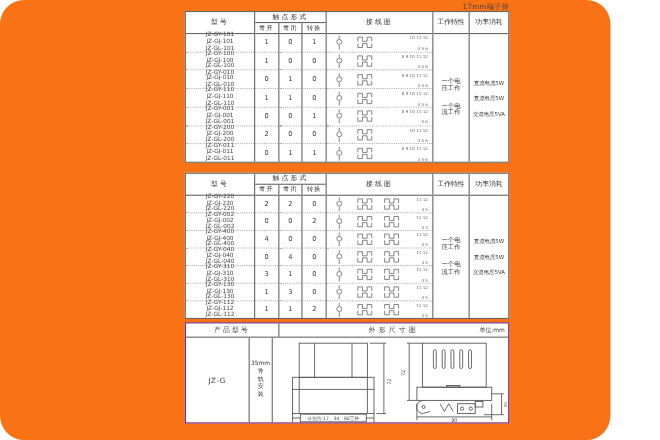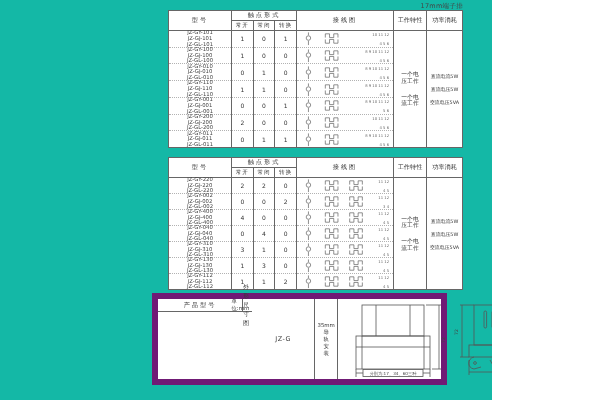--- a/index.html
+++ b/index.html
@@ -1,17 +1,17 @@
 <!DOCTYPE html>
 <html><head>
 <meta charset="utf-8">
 <style>
   html,body{margin:0;padding:0;background:#fff;}
-  .sheet{position:relative;width:492px;height:400px;background:#14b8a6;overflow:hidden;
-         color:#3a3a3a;font-family:"DejaVu Sans", sans-serif;}
+  .sheet{position:relative;width:555px;height:400px;background:#f97316;overflow:hidden;
+         color:#3a3a3a;font-family:"DejaVu Sans", sans-serif;border-radius:22px;}
   .corner-label{position:absolute;left:168px;width:295px;text-align:right;
                 font-size:6.5px;color:#444;letter-spacing:0.3px;}
   
   .spec-table{position:absolute;left:168px;width:295px;display:flex;
               border:1px solid #666;box-sizing:border-box;background:#fff;}
   .col{display:flex;flex-direction:column;box-sizing:border-box;min-width:0;}
   .col + .col{border-left:1px solid #666;}
   .col-model{width:62px;}
   .col-contact{width:65px;}
   .col-wiring{flex:1;}
@@ -35,22 +35,22 @@
   .count-cell{font-size:6px;color:#333;}
   .wiring-cell svg{width:92px;height:15px;display:block;}
   .wiring-cell text{font-size:4px;fill:#666;}
   .merged-body{flex:1;display:flex;flex-direction:column;align-items:center;justify-content:center;}
   .work-body{gap:9px;}
   .power-body{gap:7px;}
   .note2{width:20px;font-size:5.8px;line-height:6.6px;word-break:break-all;
          text-align:center;color:#333;}
   .power-note{font-size:4.9px;color:#333;white-space:nowrap;}
   
-  .bottom-table{position:absolute;left:152px;width:295px;border:6px solid #701a75;
-                box-sizing:border-box;display:flex;flex-direction:row;background:#fff;}
+  .bottom-table{position:absolute;left:168px;width:295px;border:1px solid #701a75;
+                box-sizing:border-box;display:flex;flex-direction:column;background:#fff;}
   .b-header{height:13px;display:flex;border-bottom:1px solid #666;box-sizing:border-box;}
   .bh-left{width:84px;border-right:1px solid #666;display:flex;align-items:center;
            justify-content:center;font-size:6.2px;letter-spacing:2px;}
   .bh-right{flex:1;position:relative;display:flex;align-items:center;justify-content:center;
             font-size:6.2px;letter-spacing:3px;}
   .bh-unit{position:absolute;right:3px;top:50%;transform:translateY(-50%);
            font-size:5.4px;letter-spacing:0;}
   .b-body{flex:1;display:flex;min-height:0;}
   .b-model{width:62px;border-right:1px solid #666;display:flex;align-items:center;
            justify-content:center;font-size:6.5px;letter-spacing:0.5px;}

